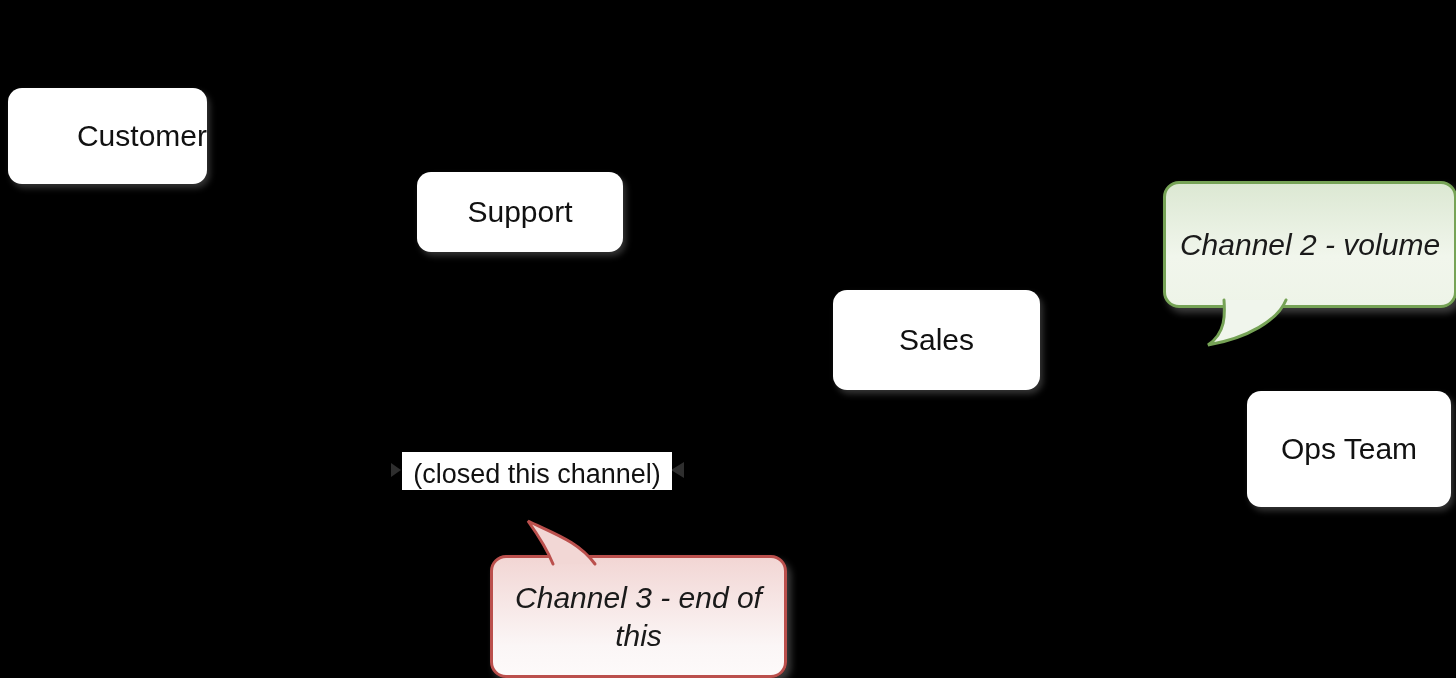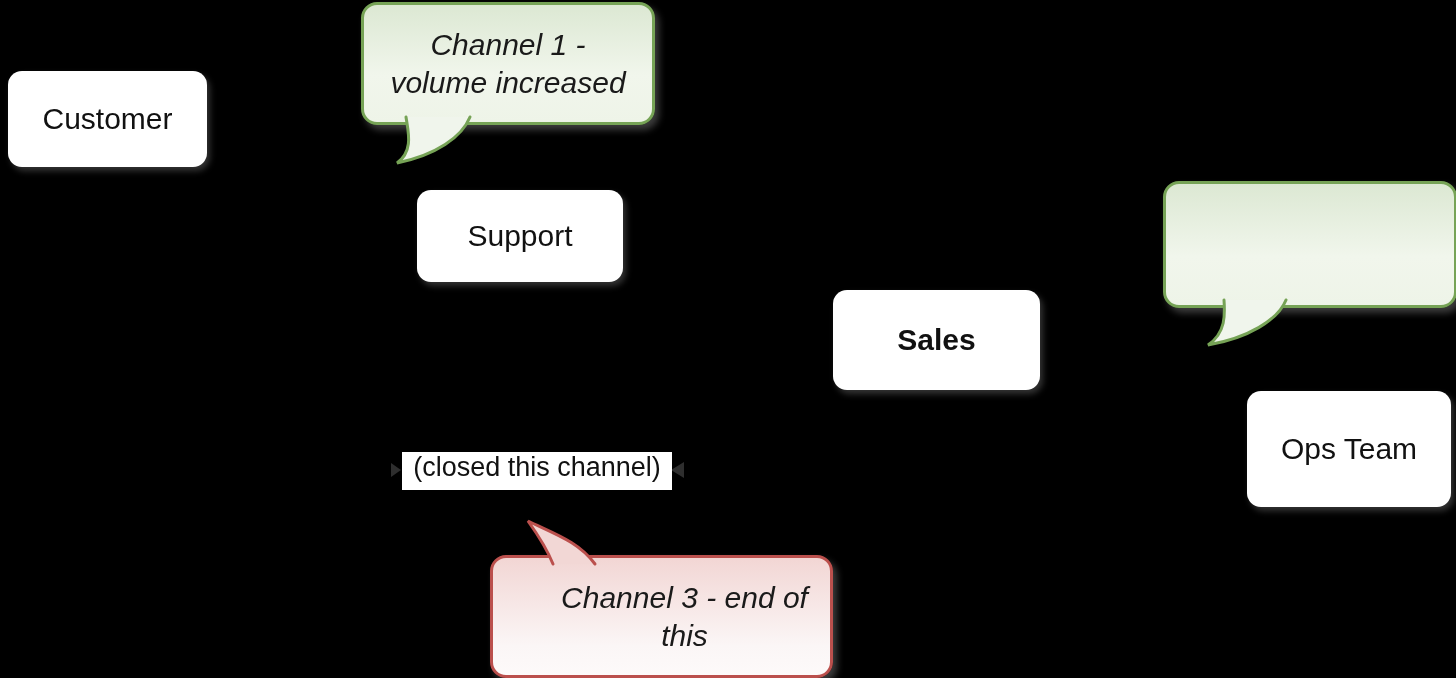--- a/index.html
+++ b/index.html
@@ -55,21 +55,21 @@
     overflow: visible;
     pointer-events: none;
   }
   
   .edge-label {
     position: absolute;
     background: #ffffff;
     color: #111111;
     font-size: 27px;
     display: flex;
-    align-items: flex-start;
+    align-items: flex-end;
     justify-content: center;
     white-space: nowrap;
   }
   
   .arrowhead {
     position: absolute;
     width: 0;
     height: 0;
   }
   .arrowhead.right {
@@ -77,28 +77,28 @@
     border-bottom: 8px solid transparent;
     border-right: 13px solid #2e2e2e;
   }
   .arrowhead.left {
     border-top: 7px solid transparent;
     border-bottom: 7px solid transparent;
     border-left: 10px solid #2e2e2e;
   }
 
   
-  #node-customer { left: 8px;    top: 71px;  width: 199px; height: 96px;  }
-  #node-support  { left: 417px;  top: 190px; width: 206px; height: 92px; }
-  #node-sales    { left: 833px;  top: 290px; width: 207px; height: 100px; font-weight: bold; }
+  #node-customer { left: 8px;    top: 88px;  width: 199px; height: 96px; justify-content: flex-end;  }
+  #node-support  { left: 417px;  top: 172px; width: 206px; height: 80px; }
+  #node-sales    { left: 833px;  top: 290px; width: 207px; height: 100px; }
   #node-ops      { left: 1247px; top: 391px; width: 204px; height: 116px; }
 
   #callout-1 { left: 361px;  top: 2px;   width: 288px; height: 117px; }
   #callout-2 { left: 1163px; top: 181px; width: 288px; height: 121px; }
-  #callout-3 { left: 490px;  top: 555px; width: 291px; height: 117px; padding-left: 46px; }
+  #callout-3 { left: 490px;  top: 555px; width: 291px; height: 117px; }
 
   #tail-1 { left: 20px; top: 110px; width: 100px; height: 54px; }
   #tail-2 { left: 38px; top: 114px; width: 100px; height: 54px; }
   #tail-3 { left: 28px; top: -42px; width: 80px;  height: 50px; }
 
   #edge-label { left: 402px; top: 452px; width: 270px; height: 38px; }
   #arrowhead-left  { left: 391px; top: 463px; }
   #arrowhead-right { left: 671px; top: 462px; }
 </style>
 </head>
@@ -112,29 +112,23 @@
   <div class="node" id="node-support">
     <span>Support</span>
   </div>
   <div class="node" id="node-sales">
     <span>Sales</span>
   </div>
   <div class="node" id="node-ops">
     <span>Ops Team</span>
   </div>
 
-  <div class="callout green" id="callout-1">
-    <div>Channel 1 -</div>
-    <div>volume increased</div>
-    <svg class="tail" id="tail-1" viewBox="0 0 100 54">
-      <path d="M 86,2 C 78,22 52,40 13,48 C 30,36 24,16 22,2" fill="#f0f5ec" stroke="#76a356" stroke-width="3" stroke-linecap="round"></path>
-    </svg>
-  </div>
 
   <div class="callout green" id="callout-2">
+    <div>Channel 2 - volume</div>
     <svg class="tail" id="tail-2" viewBox="0 0 100 54">
       <path d="M 82,2 C 74,22 44,40 4,47 C 22,35 21,16 20,2" fill="#f0f5ec" stroke="#76a356" stroke-width="3" stroke-linecap="round"></path>
     </svg>
   </div>
 
   <div class="callout red" id="callout-3">
     <div>Channel 3 - end of</div>
     <div>this</div>
     <svg class="tail" id="tail-3" viewBox="0 0 80 50">
       <path d="M 74,48 C 58,26 34,18 7,5 C 17,19 26,33 32,48" fill="#f2d7d5" stroke="#bb504d" stroke-width="3" stroke-linecap="round"></path>

